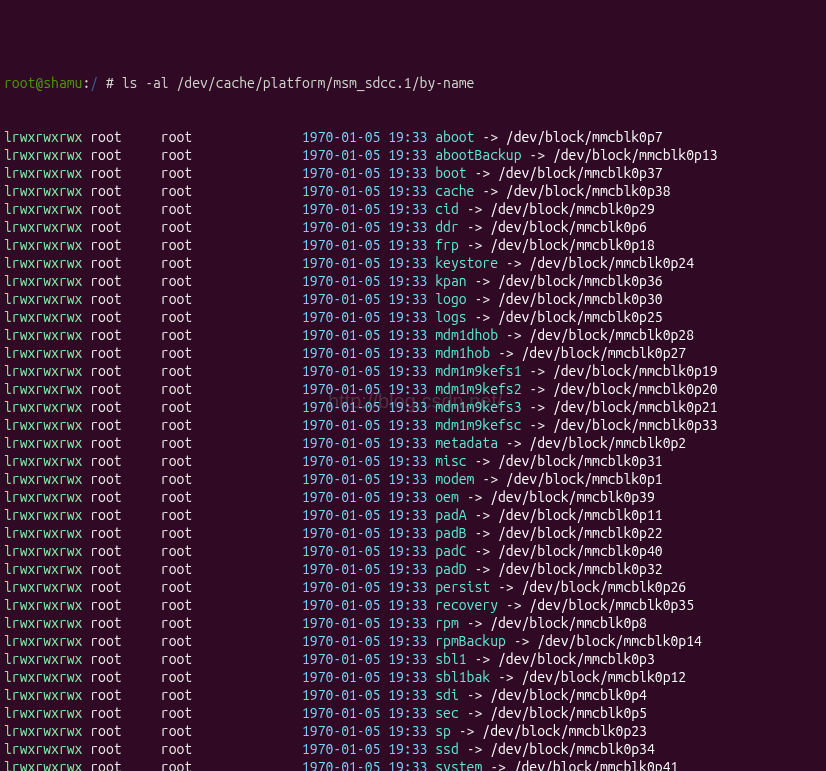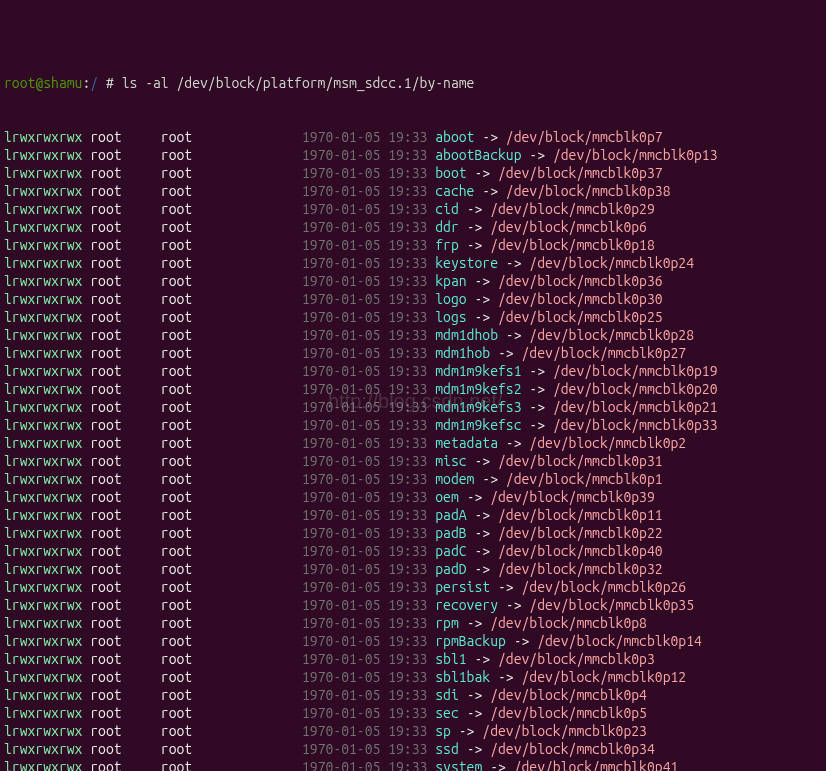--- a/index.html
+++ b/index.html
@@ -18,41 +18,41 @@
       overflow: hidden;
       white-space: pre;
       position: relative;
     }
     .prompt-user { color: #4e9a06; margin-top: 16px; }
     .prompt-path { color: #3465a4; }
     .prompt-white { color: #d3d7cf; }
     .cmd { color: #d3d7cf; }
     .perms { color: #86efac; }
     .owner { color: #eeeeec; }
-    .date { color: #737373; }
+    .date { color: #7dd3fc; }
     .link-name { color: #5eead4; }
     .arrow { color: #eeeeec; }
-    .target { color: #fca5a5; }
+    .target { color: #ffffff; }
     .row { display: block; }
     .watermark {
       position: absolute;
       top: 392px;
       left: 328px;
       color: rgba(180,180,180,0.22);
       font-size: 20px;
       font-family: Arial, sans-serif;
       pointer-events: none;
     }
   </style>
 </head>
 <body>
 
 
 
-<div class="row"><span class="prompt-user">root@shamu</span><span class="prompt-white">:</span><span class="prompt-path">/</span><span class="prompt-white"> # </span><span class="cmd">ls -al /dev/block/platform/msm_sdcc.1/by-name</span></div>
+<div class="row"><span class="prompt-user">root@shamu</span><span class="prompt-white">:</span><span class="prompt-path">/</span><span class="prompt-white"> # </span><span class="cmd">ls -al /dev/cache/platform/msm_sdcc.1/by-name</span></div>
 
 <div id="listing"><div class="row"><span class="perms">lrwxrwxrwx</span> <span class="owner">root    </span> <span class="owner">root              </span><span class="date">1970-01-05 19:33</span> <span class="link-name">aboot</span> <span class="arrow">-&gt;</span> <span class="target">/dev/block/mmcblk0p7</span></div><div class="row"><span class="perms">lrwxrwxrwx</span> <span class="owner">root    </span> <span class="owner">root              </span><span class="date">1970-01-05 19:33</span> <span class="link-name">abootBackup</span> <span class="arrow">-&gt;</span> <span class="target">/dev/block/mmcblk0p13</span></div><div class="row"><span class="perms">lrwxrwxrwx</span> <span class="owner">root    </span> <span class="owner">root              </span><span class="date">1970-01-05 19:33</span> <span class="link-name">boot</span> <span class="arrow">-&gt;</span> <span class="target">/dev/block/mmcblk0p37</span></div><div class="row"><span class="perms">lrwxrwxrwx</span> <span class="owner">root    </span> <span class="owner">root              </span><span class="date">1970-01-05 19:33</span> <span class="link-name">cache</span> <span class="arrow">-&gt;</span> <span class="target">/dev/block/mmcblk0p38</span></div><div class="row"><span class="perms">lrwxrwxrwx</span> <span class="owner">root    </span> <span class="owner">root              </span><span class="date">1970-01-05 19:33</span> <span class="link-name">cid</span> <span class="arrow">-&gt;</span> <span class="target">/dev/block/mmcblk0p29</span></div><div class="row"><span class="perms">lrwxrwxrwx</span> <span class="owner">root    </span> <span class="owner">root              </span><span class="date">1970-01-05 19:33</span> <span class="link-name">ddr</span> <span class="arrow">-&gt;</span> <span class="target">/dev/block/mmcblk0p6</span></div><div class="row"><span class="perms">lrwxrwxrwx</span> <span class="owner">root    </span> <span class="owner">root              </span><span class="date">1970-01-05 19:33</span> <span class="link-name">frp</span> <span class="arrow">-&gt;</span> <span class="target">/dev/block/mmcblk0p18</span></div><div class="row"><span class="perms">lrwxrwxrwx</span> <span class="owner">root    </span> <span class="owner">root              </span><span class="date">1970-01-05 19:33</span> <span class="link-name">keystore</span> <span class="arrow">-&gt;</span> <span class="target">/dev/block/mmcblk0p24</span></div><div class="row"><span class="perms">lrwxrwxrwx</span> <span class="owner">root    </span> <span class="owner">root              </span><span class="date">1970-01-05 19:33</span> <span class="link-name">kpan</span> <span class="arrow">-&gt;</span> <span class="target">/dev/block/mmcblk0p36</span></div><div class="row"><span class="perms">lrwxrwxrwx</span> <span class="owner">root    </span> <span class="owner">root              </span><span class="date">1970-01-05 19:33</span> <span class="link-name">logo</span> <span class="arrow">-&gt;</span> <span class="target">/dev/block/mmcblk0p30</span></div><div class="row"><span class="perms">lrwxrwxrwx</span> <span class="owner">root    </span> <span class="owner">root              </span><span class="date">1970-01-05 19:33</span> <span class="link-name">logs</span> <span class="arrow">-&gt;</span> <span class="target">/dev/block/mmcblk0p25</span></div><div class="row"><span class="perms">lrwxrwxrwx</span> <span class="owner">root    </span> <span class="owner">root              </span><span class="date">1970-01-05 19:33</span> <span class="link-name">mdm1dhob</span> <span class="arrow">-&gt;</span> <span class="target">/dev/block/mmcblk0p28</span></div><div class="row"><span class="perms">lrwxrwxrwx</span> <span class="owner">root    </span> <span class="owner">root              </span><span class="date">1970-01-05 19:33</span> <span class="link-name">mdm1hob</span> <span class="arrow">-&gt;</span> <span class="target">/dev/block/mmcblk0p27</span></div><div class="row"><span class="perms">lrwxrwxrwx</span> <span class="owner">root    </span> <span class="owner">root              </span><span class="date">1970-01-05 19:33</span> <span class="link-name">mdm1m9kefs1</span> <span class="arrow">-&gt;</span> <span class="target">/dev/block/mmcblk0p19</span></div><div class="row"><span class="perms">lrwxrwxrwx</span> <span class="owner">root    </span> <span class="owner">root              </span><span class="date">1970-01-05 19:33</span> <span class="link-name">mdm1m9kefs2</span> <span class="arrow">-&gt;</span> <span class="target">/dev/block/mmcblk0p20</span></div><div class="row"><span class="perms">lrwxrwxrwx</span> <span class="owner">root    </span> <span class="owner">root              </span><span class="date">1970-01-05 19:33</span> <span class="link-name">mdm1m9kefs3</span> <span class="arrow">-&gt;</span> <span class="target">/dev/block/mmcblk0p21</span></div><div class="row"><span class="perms">lrwxrwxrwx</span> <span class="owner">root    </span> <span class="owner">root              </span><span class="date">1970-01-05 19:33</span> <span class="link-name">mdm1m9kefsc</span> <span class="arrow">-&gt;</span> <span class="target">/dev/block/mmcblk0p33</span></div><div class="row"><span class="perms">lrwxrwxrwx</span> <span class="owner">root    </span> <span class="owner">root              </span><span class="date">1970-01-05 19:33</span> <span class="link-name">metadata</span> <span class="arrow">-&gt;</span> <span class="target">/dev/block/mmcblk0p2</span></div><div class="row"><span class="perms">lrwxrwxrwx</span> <span class="owner">root    </span> <span class="owner">root              </span><span class="date">1970-01-05 19:33</span> <span class="link-name">misc</span> <span class="arrow">-&gt;</span> <span class="target">/dev/block/mmcblk0p31</span></div><div class="row"><span class="perms">lrwxrwxrwx</span> <span class="owner">root    </span> <span class="owner">root              </span><span class="date">1970-01-05 19:33</span> <span class="link-name">modem</span> <span class="arrow">-&gt;</span> <span class="target">/dev/block/mmcblk0p1</span></div><div class="row"><span class="perms">lrwxrwxrwx</span> <span class="owner">root    </span> <span class="owner">root              </span><span class="date">1970-01-05 19:33</span> <span class="link-name">oem</span> <span class="arrow">-&gt;</span> <span class="target">/dev/block/mmcblk0p39</span></div><div class="row"><span class="perms">lrwxrwxrwx</span> <span class="owner">root    </span> <span class="owner">root              </span><span class="date">1970-01-05 19:33</span> <span class="link-name">padA</span> <span class="arrow">-&gt;</span> <span class="target">/dev/block/mmcblk0p11</span></div><div class="row"><span class="perms">lrwxrwxrwx</span> <span class="owner">root    </span> <span class="owner">root              </span><span class="date">1970-01-05 19:33</span> <span class="link-name">padB</span> <span class="arrow">-&gt;</span> <span class="target">/dev/block/mmcblk0p22</span></div><div class="row"><span class="perms">lrwxrwxrwx</span> <span class="owner">root    </span> <span class="owner">root              </span><span class="date">1970-01-05 19:33</span> <span class="link-name">padC</span> <span class="arrow">-&gt;</span> <span class="target">/dev/block/mmcblk0p40</span></div><div class="row"><span class="perms">lrwxrwxrwx</span> <span class="owner">root    </span> <span class="owner">root              </span><span class="date">1970-01-05 19:33</span> <span class="link-name">padD</span> <span class="arrow">-&gt;</span> <span class="target">/dev/block/mmcblk0p32</span></div><div class="row"><span class="perms">lrwxrwxrwx</span> <span class="owner">root    </span> <span class="owner">root              </span><span class="date">1970-01-05 19:33</span> <span class="link-name">persist</span> <span class="arrow">-&gt;</span> <span class="target">/dev/block/mmcblk0p26</span></div><div class="row"><span class="perms">lrwxrwxrwx</span> <span class="owner">root    </span> <span class="owner">root              </span><span class="date">1970-01-05 19:33</span> <span class="link-name">recovery</span> <span class="arrow">-&gt;</span> <span class="target">/dev/block/mmcblk0p35</span></div><div class="row"><span class="perms">lrwxrwxrwx</span> <span class="owner">root    </span> <span class="owner">root              </span><span class="date">1970-01-05 19:33</span> <span class="link-name">rpm</span> <span class="arrow">-&gt;</span> <span class="target">/dev/block/mmcblk0p8</span></div><div class="row"><span class="perms">lrwxrwxrwx</span> <span class="owner">root    </span> <span class="owner">root              </span><span class="date">1970-01-05 19:33</span> <span class="link-name">rpmBackup</span> <span class="arrow">-&gt;</span> <span class="target">/dev/block/mmcblk0p14</span></div><div class="row"><span class="perms">lrwxrwxrwx</span> <span class="owner">root    </span> <span class="owner">root              </span><span class="date">1970-01-05 19:33</span> <span class="link-name">sbl1</span> <span class="arrow">-&gt;</span> <span class="target">/dev/block/mmcblk0p3</span></div><div class="row"><span class="perms">lrwxrwxrwx</span> <span class="owner">root    </span> <span class="owner">root              </span><span class="date">1970-01-05 19:33</span> <span class="link-name">sbl1bak</span> <span class="arrow">-&gt;</span> <span class="target">/dev/block/mmcblk0p12</span></div><div class="row"><span class="perms">lrwxrwxrwx</span> <span class="owner">root    </span> <span class="owner">root              </span><span class="date">1970-01-05 19:33</span> <span class="link-name">sdi</span> <span class="arrow">-&gt;</span> <span class="target">/dev/block/mmcblk0p4</span></div><div class="row"><span class="perms">lrwxrwxrwx</span> <span class="owner">root    </span> <span class="owner">root              </span><span class="date">1970-01-05 19:33</span> <span class="link-name">sec</span> <span class="arrow">-&gt;</span> <span class="target">/dev/block/mmcblk0p5</span></div><div class="row"><span class="perms">lrwxrwxrwx</span> <span class="owner">root    </span> <span class="owner">root              </span><span class="date">1970-01-05 19:33</span> <span class="link-name">sp</span> <span class="arrow">-&gt;</span> <span class="target">/dev/block/mmcblk0p23</span></div><div class="row"><span class="perms">lrwxrwxrwx</span> <span class="owner">root    </span> <span class="owner">root              </span><span class="date">1970-01-05 19:33</span> <span class="link-name">ssd</span> <span class="arrow">-&gt;</span> <span class="target">/dev/block/mmcblk0p34</span></div><div class="row"><span class="perms">lrwxrwxrwx</span> <span class="owner">root    </span> <span class="owner">root              </span><span class="date">1970-01-05 19:33</span> <span class="link-name">system</span> <span class="arrow">-&gt;</span> <span class="target">/dev/block/mmcblk0p41</span></div></div>
 
 
 
 <div class="watermark">http://blog.csdn.net/</div>
 
 
 
 

